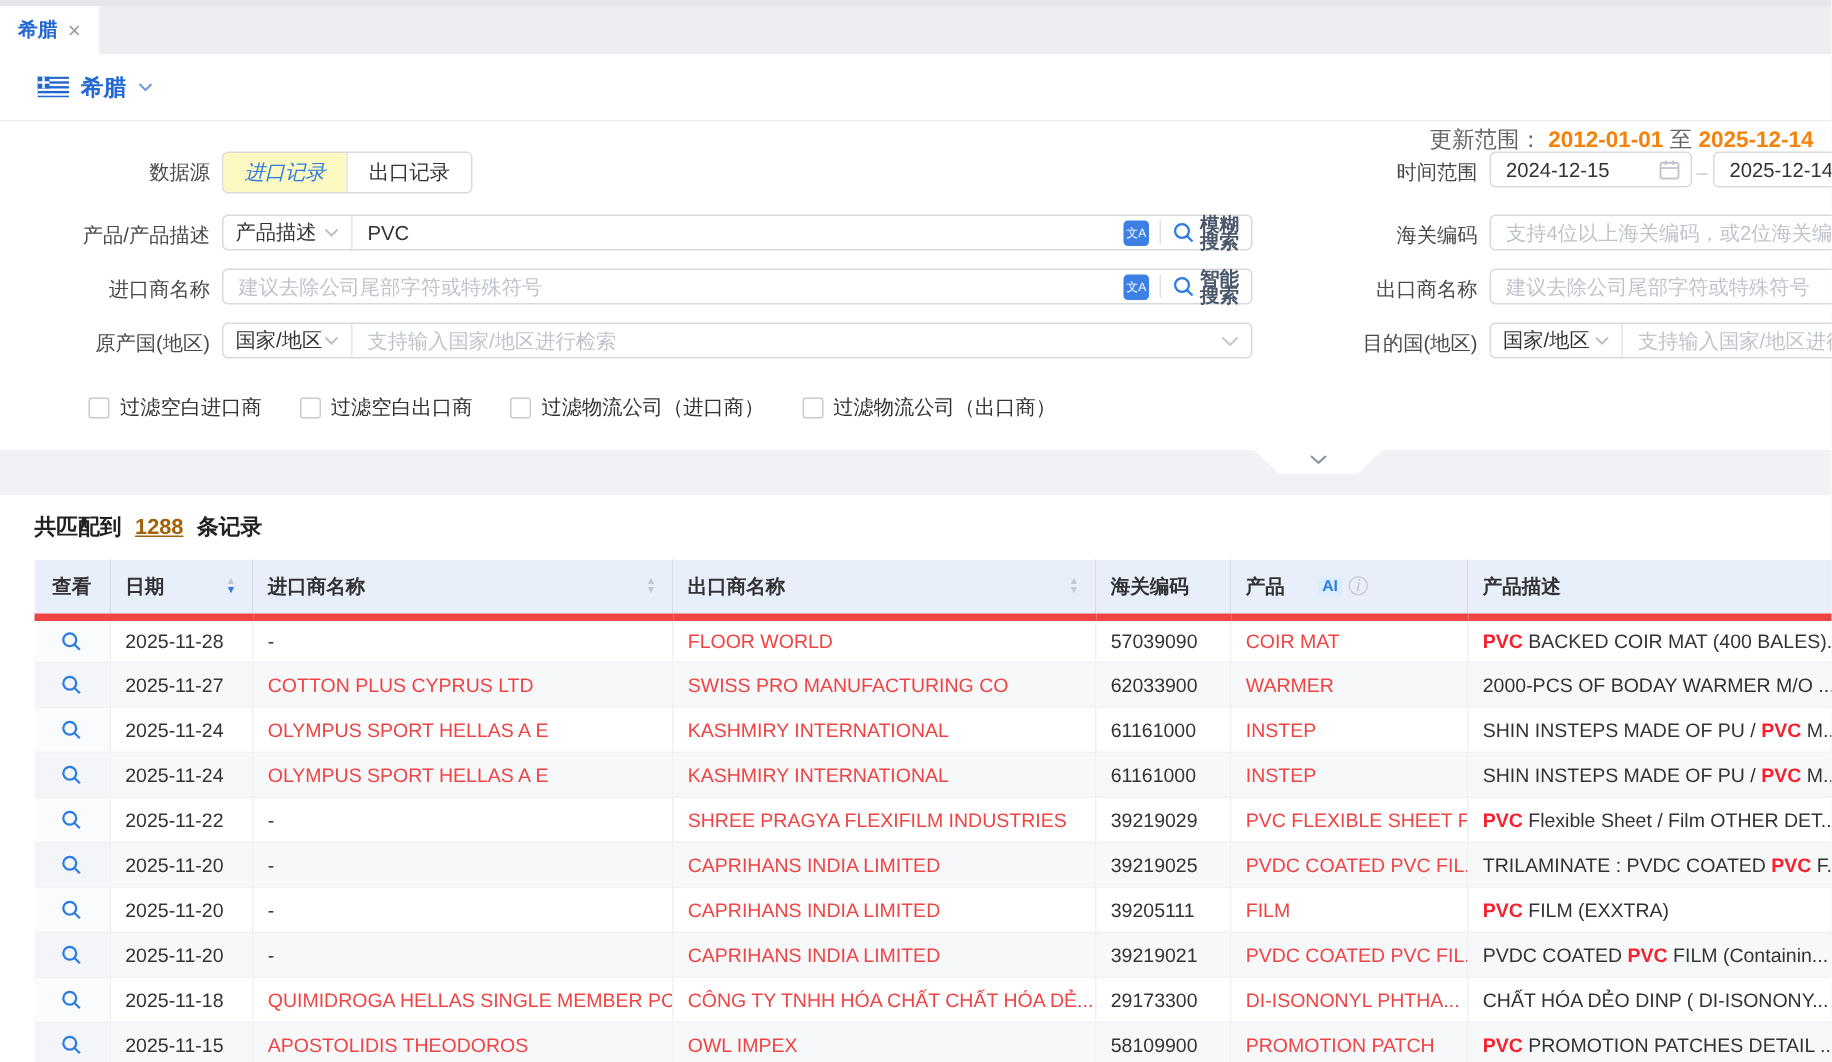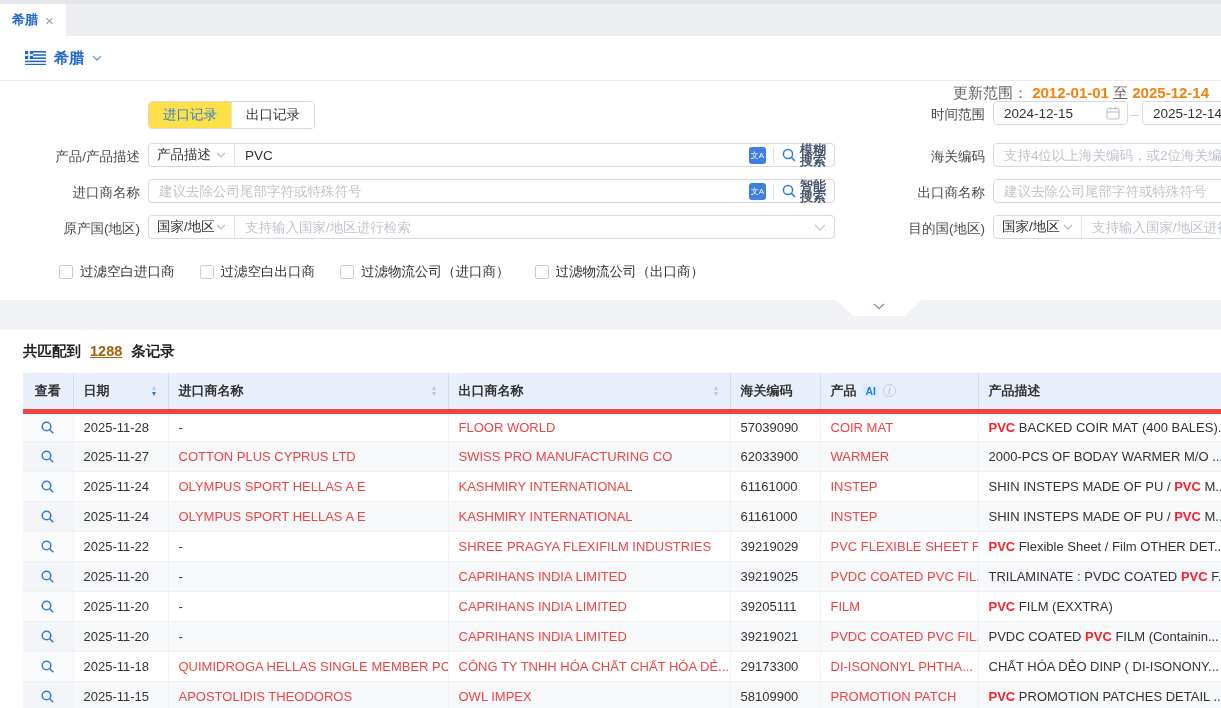--- a/index.html
+++ b/index.html
@@ -24,21 +24,21 @@
             text-align:right; white-space:nowrap; }
   .flabel-l { left:0; width:140px; }
   .flabel-r { left:840px; width:145px; }
 
   .upd { position:absolute; top:3px; right:12px; font-size:15px; color:#666; white-space:nowrap; }
   .upd b { color:#f5820a; }
 
   .seg { position:absolute; left:148px; top:20px; height:28px; display:flex;
          border:1px solid #d9d9d9; border-radius:4px; overflow:hidden; background:#fff; }
   .seg > div { padding:0 14px; line-height:26px; font-size:13.5px; color:#333; cursor:pointer; background:#fff; }
-  .seg > div.active { background:#fde047; color:#2b7ce0; }
+  .seg > div.active { background:#fef9c3; color:#2b7ce0;font-style:italic; }
   .seg > div + div { border-left:1px solid #e4e4e4; }
 
   .compound { position:absolute; height:24px; border:1px solid #d9d9d9; border-radius:4px;
               display:flex; align-items:center; background:#fff; }
   .cselect { display:flex; align-items:center; justify-content:space-between; padding:0 8px;
              width:86px; height:100%; border-right:1px solid #e4e4e4; cursor:pointer;
              font-size:13.5px; color:#333; white-space:nowrap; }
   .cinput { flex:1; border:none; outline:none; height:24px; padding:0 10px; font-size:13.5px;
             font-family:"Liberation Sans",sans-serif; color:#333; background:transparent; min-width:0; }
   .cinput::placeholder { color:#bfc4cc; }
@@ -79,21 +79,21 @@
        border-bottom:1px solid #f0f1f4; white-space:nowrap; overflow:hidden; color:#333; }
   tr.stripe td { background:#f7f8fa; }
   td.view { text-align:center; padding:0; background:#fafbfc; }
   tr.stripe td.view { background:#f3f5f8; }
   a.lk { color:#ef4444; text-decoration:none; cursor:pointer; }
   .red { color:#f5222d; font-weight:bold; }
   .sorters { display:inline-flex; flex-direction:column; line-height:6px; font-size:7px; cursor:pointer; }
   .sorters .up { color:#c3c9d4; } .sorters .dn { color:#c3c9d4; }
   .sorters.desc .dn { color:#2b7ce0; }
   .ai-badge { background:#d9edff; color:#2b7ce0; font-size:10.5px; font-weight:bold;
-              border-radius:2px; padding:0 3px; margin:0 4px 0 6px; }
+              border-radius:2px; padding:0 3px; margin:0 4px 0 22px; }
   .info-ic { color:#c0c4cc; font-size:12px; font-weight:normal; border:1px solid #c9cdd4; border-radius:50%;
              width:13px; height:13px; display:inline-flex; align-items:center; justify-content:center;
              font-family:"Liberation Serif",serif; font-style:italic; }
 </style>
 </head>
 <body>
 
 <div class="tabbar">
   <div class="tab">
     <span class="tab-title">希腊</span>
@@ -120,20 +120,21 @@
 
 <div class="filters">
 
   <div class="upd">
     <span>更新范围：</span>
     <b>2012-01-01</b>
     <span>至</span>
     <b>2025-12-14</b>
   </div>
 
+  <div class="flabel flabel-l" style="top:20px">数据源</div>
   <div class="seg">
     <div class="active">进口记录</div>
     <div>出口记录</div>
   </div>
 
   <div class="flabel flabel-r" style="top:20px">时间范围</div>
   <div class="compound" style="left:993px; top:20px; width:135px;">
     <input class="cinput" readonly="" value="2024-12-15" style="">
     <span class="suffix" style="padding-right:7px">
       <svg width="14" height="14">

